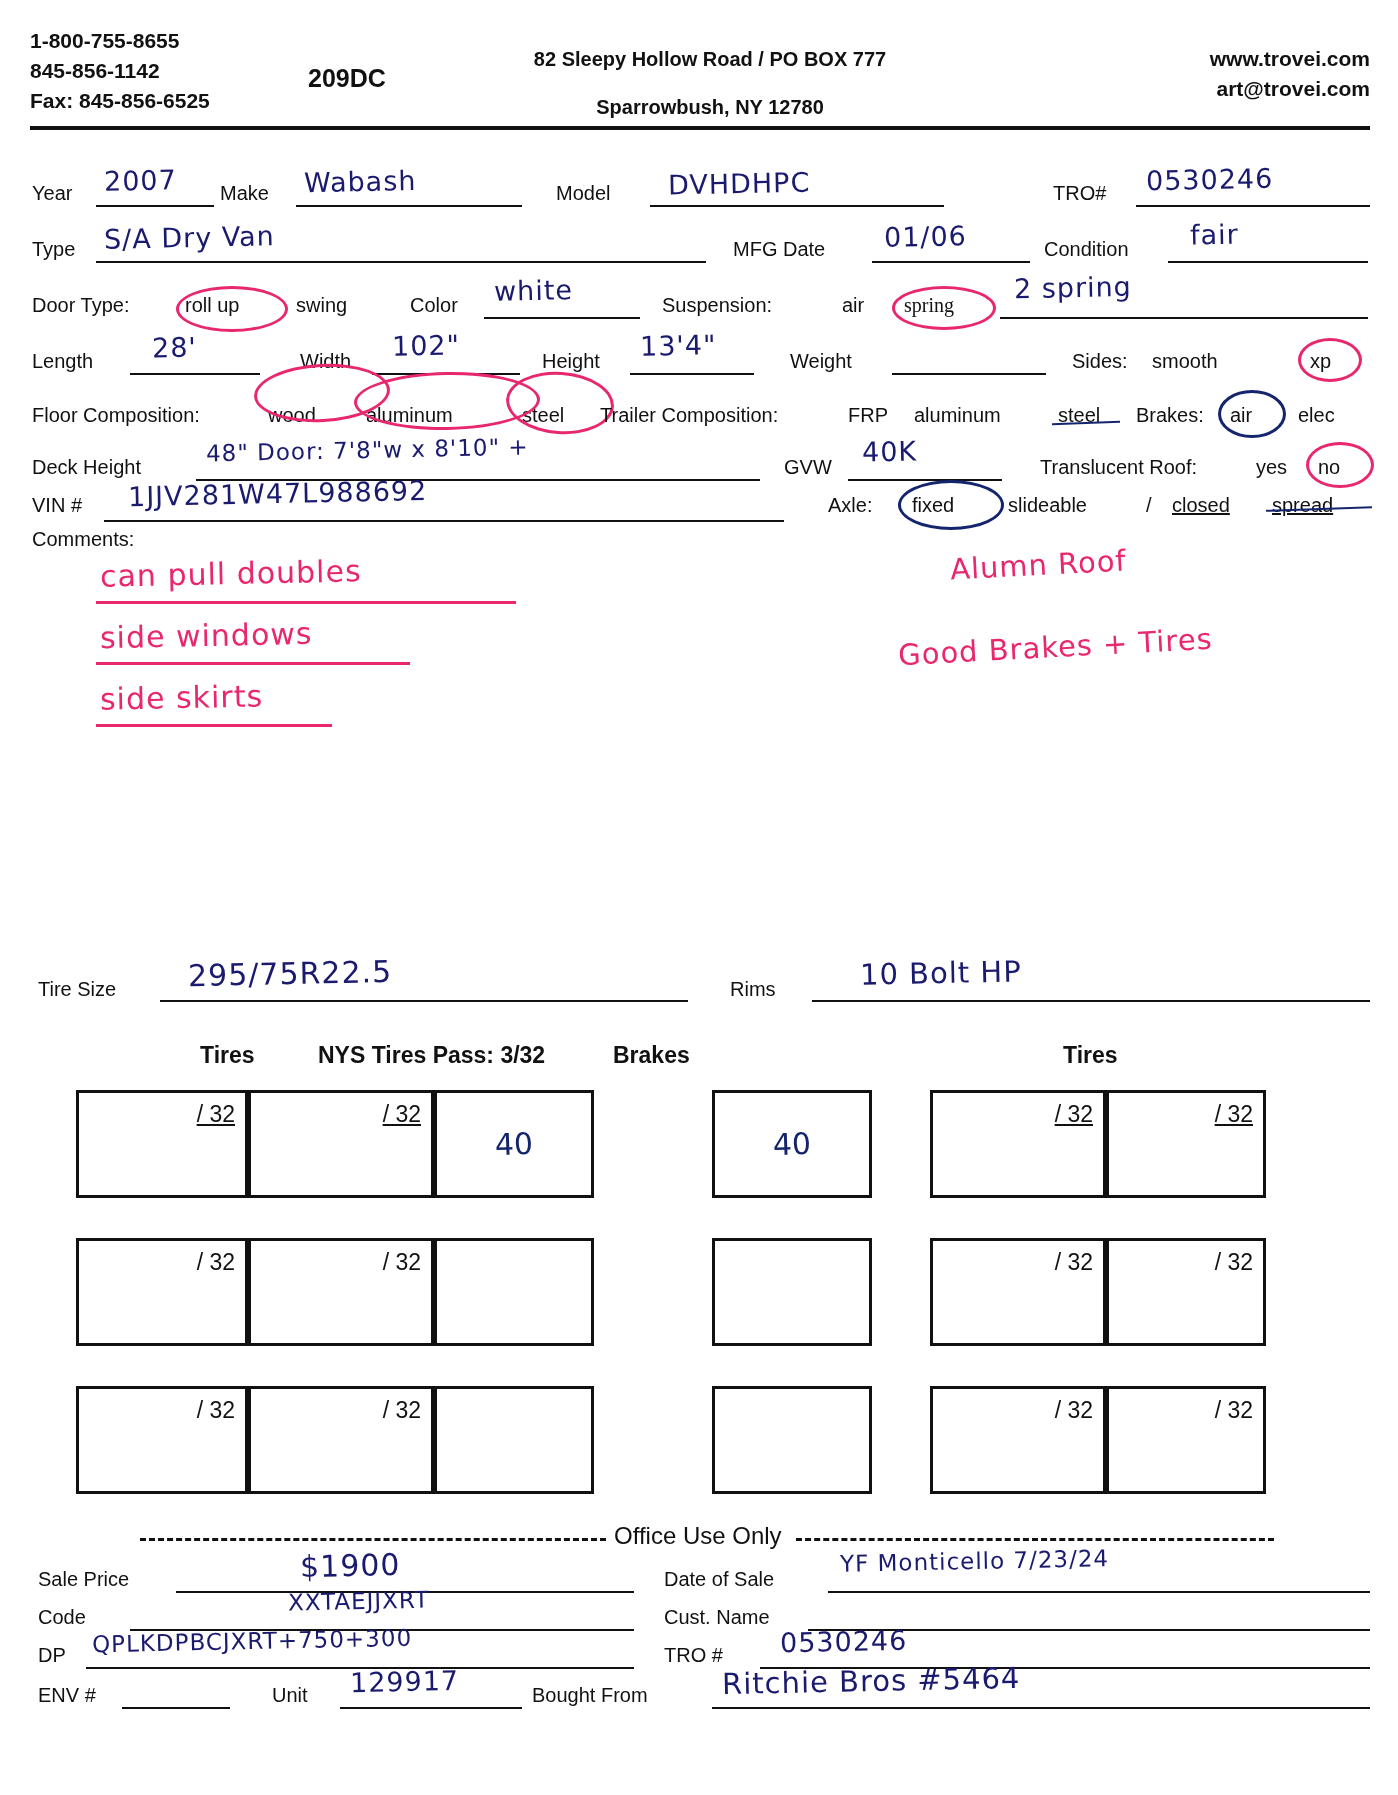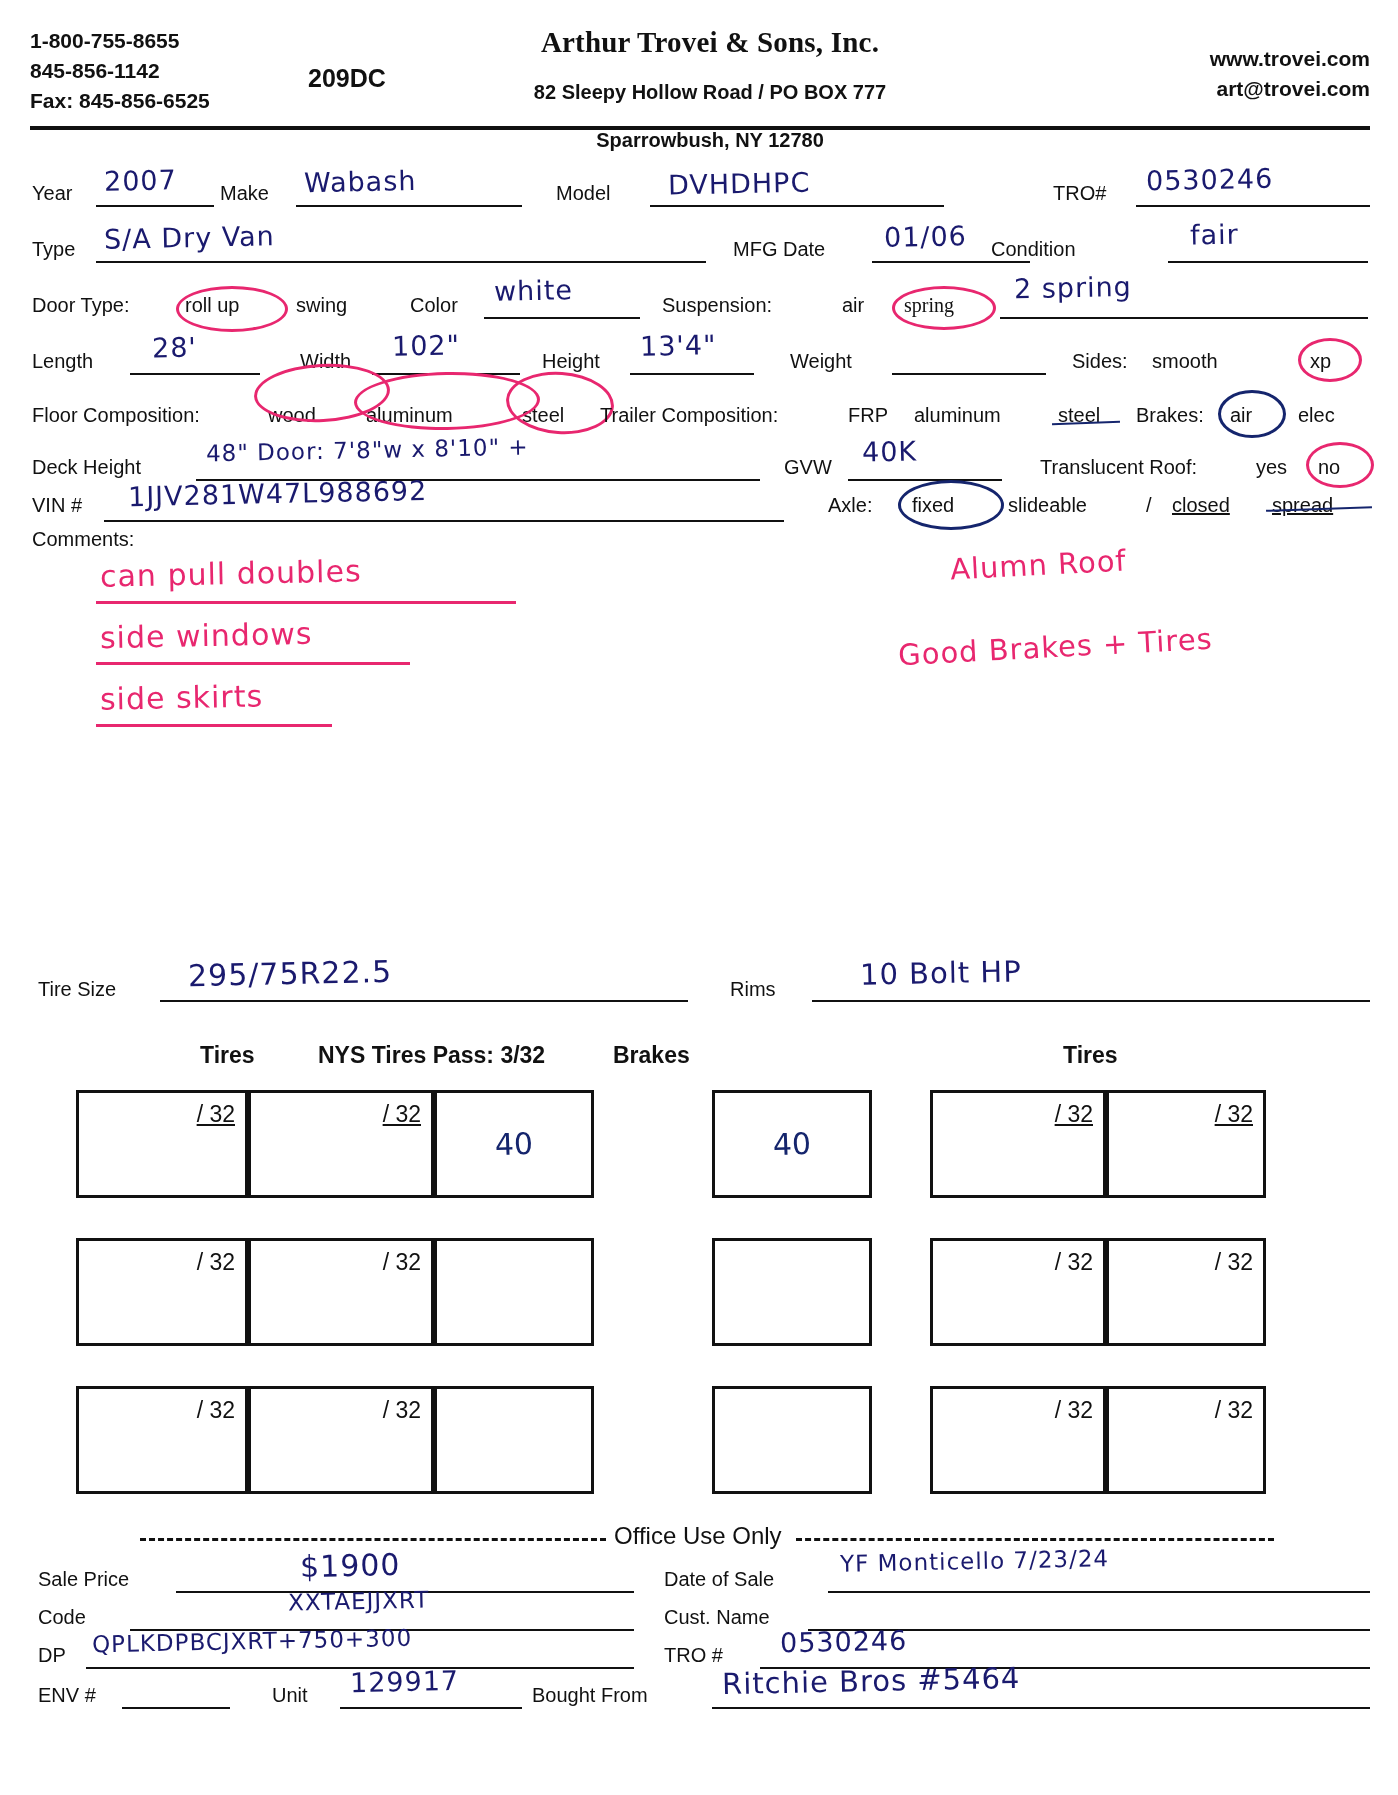--- a/index.html
+++ b/index.html
@@ -169,21 +169,20 @@
 <div class="page">
 
   <div class="header">
     <div class="hdr-left">
       <div>1-800-755-8655</div>
       <div>845-856-1142</div>
       <div>Fax: 845-856-6525</div>
     </div>
     <div class="hdr-code">209DC</div>
     <div class="hdr-center">
-      <div class="hdr-company">Arthur Trovei &amp; Sons, Inc.</div>
       <div class="hdr-addr">82 Sleepy Hollow Road / PO BOX 777</div>
       <div class="hdr-addr">Sparrowbush, NY 12780</div>
     </div>
     <div class="hdr-right">
       <div>www.trovei.com</div>
       <div>art@trovei.com</div>
     </div>
   </div>
   <div class="hdr-rule"></div>
 
@@ -204,21 +203,21 @@
   <div class="fieldval" style="left:1146px; top:164px;"><span class="hw">0530246</span></div>
 
   <div class="lbl" style="left:32px; top:238px;">Type</div>
   <div class="ul" style="left:96px; top:261px; width:610px;"></div>
   <div class="fieldval" style="left:104px; top:222px;"><span class="hw">S/A Dry Van</span></div>
 
   <div class="lbl" style="left:733px; top:238px;">MFG Date</div>
   <div class="ul" style="left:872px; top:261px; width:158px;"></div>
   <div class="fieldval" style="left:884px; top:221px;"><span class="hw">01/06</span></div>
 
-  <div class="lbl" style="left:991px; top:238px;">Condition</div>
+  <div class="lbl" style="left:1044px; top:238px;">Condition</div>
   <div class="ul" style="left:1168px; top:261px; width:200px;"></div>
   <div class="fieldval" style="left:1190px; top:219px;"><span class="hw">fair</span></div>
 
   <div class="lbl" style="left:32px; top:294px;">Door Type:</div>
   <div class="lbl" style="left:185px; top:294px;">roll up</div>
   <div class="ellipse" style="left:176px; top:286px; width:106px; height:40px;"></div>
   <div class="lbl" style="left:296px; top:294px;">swing</div>
 
   <div class="lbl" style="left:410px; top:294px;">Color</div>
   <div class="ul" style="left:484px; top:317px; width:156px;"></div>

